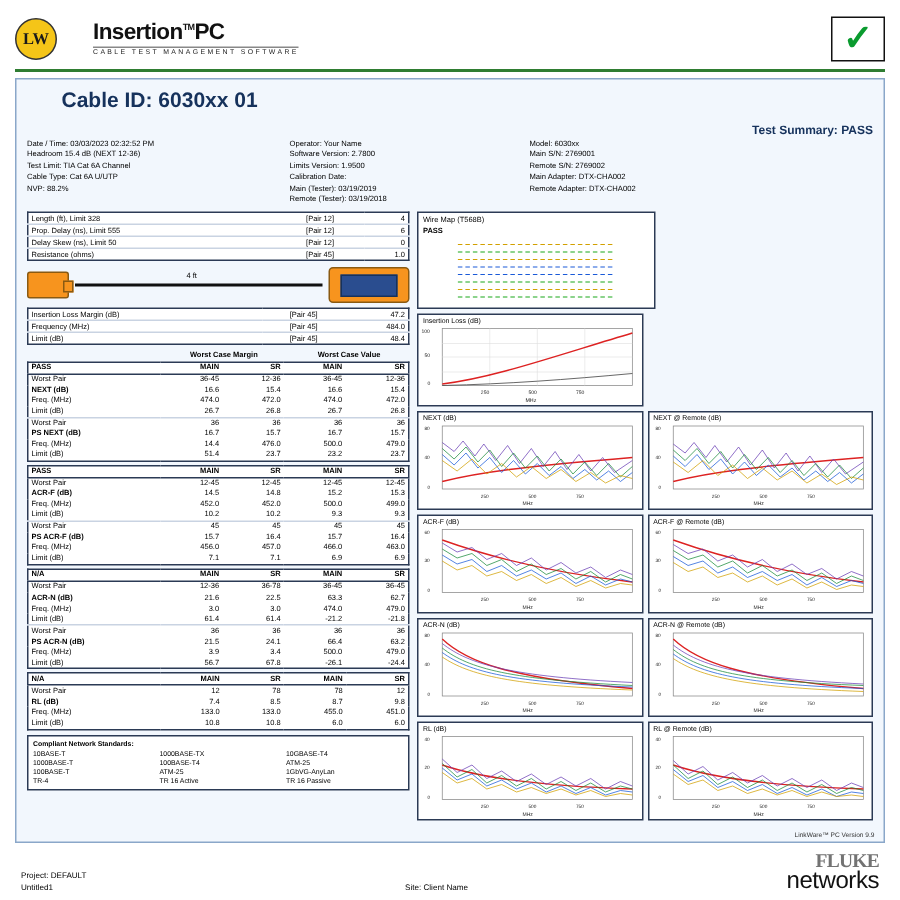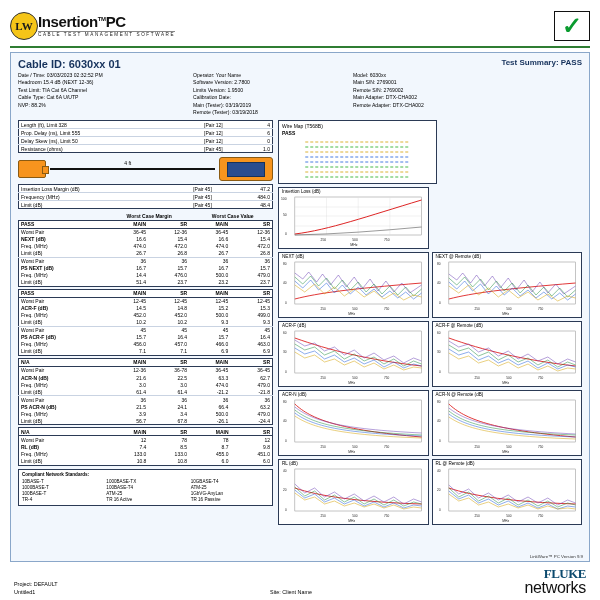--- a/index.html
+++ b/index.html
@@ -6,21 +6,21 @@
   body{
     width:600px;height:600px;overflow:hidden;
     background:#ffffff;
     font-family:"Liberation Sans", sans-serif;
     font-size:5.2px;
     color:#000;
   }
   .page{position:relative;width:600px;height:600px;box-sizing:border-box;padding:8px 10px;}
   
   .hdr{display:flex;align-items:center;justify-content:space-between;height:36px;}
-  .brand{display:flex;align-items:center;gap:0;}
+  .brand{display:flex;align-items:center;gap:24px;}
   .logo-circle{
     width:26px;height:26px;border-radius:50%;
     background:#f5c518;border:1.5px solid #333;
     display:flex;align-items:center;justify-content:center;
     font-weight:bold;font-size:11px;color:#1a1a1a;
     font-family:"Liberation Serif", serif;
   }
   .brand-txt{line-height:1.05;}
   .brand-main{font-size:15px;font-weight:bold;letter-spacing:-0.4px;color:#111;}
   .brand-main sup{font-size:6px;vertical-align:super;}
@@ -31,22 +31,22 @@
   }
   .check{color:#0a9b2f;font-size:24px;line-height:1;font-weight:bold;}
   .hr-green{height:2px;background:#2f7d32;margin:2px 0 0 0;}
   
   .frame{
     border:1px solid #8aa7c9;background:#f2f7fd;
     margin-top:4px;padding:5px 7px 6px 7px;height:510px;box-sizing:border-box;
     position:relative;
   }
   .cid-row{display:flex;justify-content:space-between;align-items:flex-start;}
-  .cid{font-size:11px;font-weight:bold;color:#16325c;}
-  .summary{font-size:8px;font-weight:bold;color:#16325c;}
+  .cid{font-size:14px;font-weight:bold;color:#16325c;margin-left:23px;}
+  .summary{font-size:8px;font-weight:bold;color:#16325c;margin-top:24px;}
   .meta{display:flex;margin-top:2px;gap:0;}
   .metacol{flex:1;line-height:1.45;font-size:5.1px;}
   .metacol.c1{flex:0 0 175px;}
   .metacol.c2{flex:0 0 160px;}
   .metacol.c3{flex:1;}
   
   .cols{display:flex;margin-top:4px;gap:5px;}
   .left{width:255px;}
   .right{flex:1;}
   table.t{border-collapse:collapse;width:100%;font-size:5.0px;}
@@ -80,21 +80,21 @@
   
   .comp{border:1px solid #2b3a55;background:#fff;margin-top:3px;padding:2px 3px;font-size:4.6px;line-height:1.35;}
   .comp .ch{font-weight:bold;}
   .complist{display:flex;gap:6px;margin-top:1px;}
   .complist div{flex:1;}
   
   .vers{position:absolute;right:6px;bottom:2px;font-size:4.4px;color:#333;}
   .foot{display:flex;justify-content:space-between;align-items:flex-end;margin-top:5px;padding:0 4px;}
   .foot .l{font-size:5.4px;line-height:1.5;}
   .fluke{text-align:right;line-height:1;}
-  .fl1{font-size:13px;font-weight:bold;font-family:"Liberation Serif", serif;letter-spacing:-0.5px;color:#0c4a6e;}
+  .fl1{font-size:13px;font-weight:bold;font-family:"Liberation Serif", serif;letter-spacing:-0.5px;color:#737373;}
   .fl2{font-size:16px;color:#111;letter-spacing:-0.3px;}
 </style>
 </head>
 <body>
 
 <div class="page">
 
   <div class="hdr">
     <div class="brand">
       <div class="logo-circle">

